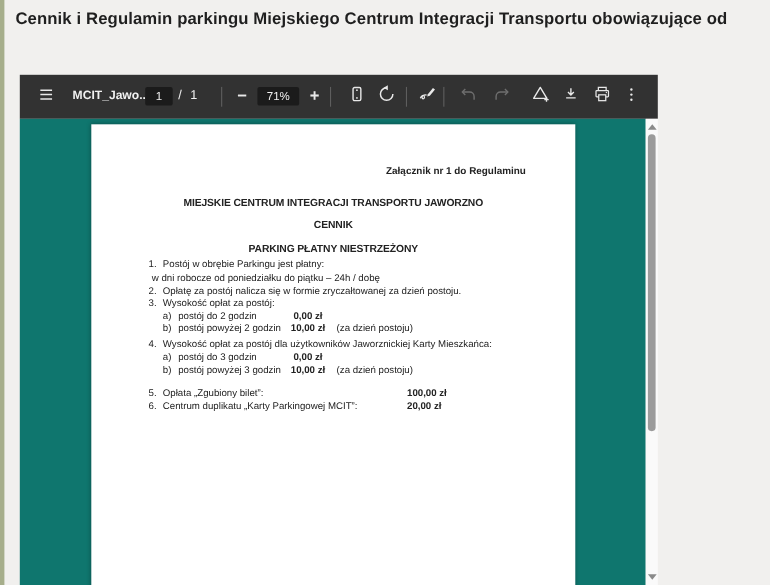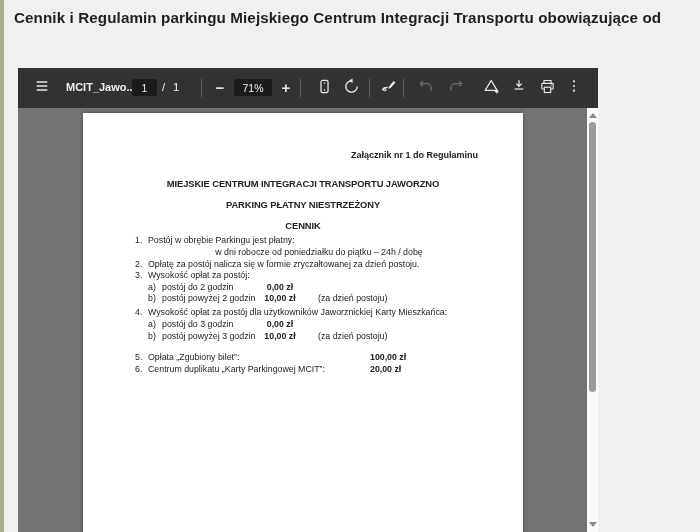--- a/index.html
+++ b/index.html
@@ -25,45 +25,45 @@
   .tb-filename { color:#f1f1f1; font-size:11px; font-weight:bold; top:13px; }
   .tb-field { background:#1b1b1b; border-radius:2px; color:#f1f1f1; font-size:10.5px;
     display:flex; align-items:center; justify-content:center; top:11px; height:17px; }
   .tb-text { color:#f1f1f1; font-size:11.5px; top:13px; }
   .tb-sign { color:#e8e8e8; font-size:15px; font-weight:bold; line-height:18px; top:11px;
     width:18px; text-align:center; cursor:pointer; }
   .tb-dim svg * { stroke:#6f6f6f !important; fill-opacity:1; }
 
   
   .viewer-body { flex:1; display:flex; min-height:0; }
-  .canvas { flex:1; background:#737373; position:relative; overflow:hidden; }
+  .canvas { flex:1; background:#0f766e; position:relative; overflow:hidden; }
 
   
   .scrollbar { flex:0 0 11px; background:#fafafa; position:relative; }
   .sb-thumb { position:absolute; left:2px; top:14px; width:7px; height:270px; background:#9b9b9b; border-radius:4px; cursor:pointer; }
   .sb-arrow { position:absolute; left:1.5px; width:0; height:0; cursor:pointer; }
   .sb-up { top:5px; border-left:4px solid transparent; border-right:4px solid transparent; border-bottom:5px solid #8a8a8a; }
   .sb-down { bottom:5px; border-left:4px solid transparent; border-right:4px solid transparent; border-top:5px solid #8a8a8a; }
 
   
   .doc-page { position:absolute; left:65px; top:5px; width:440px; height:460px; background:#ffffff;
     color:#222; font-size:8.8px; line-height:11.6px; box-shadow:0 0 4px rgba(0,0,0,0.35); }
   .doc-inner { padding-top:37px; }
   .attachment-note { text-align:right; padding-right:45px; font-weight:bold; font-size:9px; }
   .doc-title { text-align:center; font-weight:bold; font-size:9.4px; letter-spacing:-0.1px; }
   .t1 { margin-top:16px; } .t2 { margin-top:10px; } .t3 { margin-top:9px; }
   .doc-list { margin-top:4px; }
   .li-row { display:flex; padding-left:52px; }
   .li-num { flex:0 0 13px; }
-  .li-cont { padding-left:32px;text-align:center; }
+  .li-cont { padding-left:55px; }
   .sub-row { display:flex; padding-left:65px; }
   .sub-letter { flex:0 0 14px; }
   .sub-label { flex:0 0 100px; white-space:nowrap; }
   .sub-amount { flex:0 0 36px; text-align:center; font-weight:bold; white-space:nowrap; }
-  .sub-suffix { margin-left:20px; white-space:nowrap; }
+  .sub-suffix { margin-left:8px; white-space:nowrap; }
   .row-gap4 { margin-top:2.5px; }
   .row-gap5 { margin-top:10px; }
   .c-label { flex:0 0 182px; white-space:nowrap; }
   .c-amount { font-weight:bold; white-space:nowrap;margin-left:40px; }
 </style>
 </head>
 <body>
 
 <div class="accent-strip"></div>
 
@@ -181,22 +181,22 @@
       </span>
     </div>
   </div>
 
   <div class="viewer-body">
     <div class="canvas">
       <div class="doc-page">
         <div class="doc-inner">
           <div class="attachment-note">Załącznik nr 1 do Regulaminu</div>
           <div class="doc-title t1">MIEJSKIE CENTRUM INTEGRACJI TRANSPORTU JAWORZNO</div>
+          <div class="doc-title t3">CENNIK</div>
           <div class="doc-title t2">PARKING PŁATNY NIESTRZEŻONY</div>
-          <div class="doc-title t3">CENNIK</div>
 
           <div class="doc-list">
 
             <div class="li-row">
               <span class="li-num">1.</span>
               <span>Postój w obrębie Parkingu jest płatny:</span>
             </div>
             <div class="li-cont">w dni robocze od poniedziałku do piątku – 24h / dobę</div>
 
             <div class="li-row">

